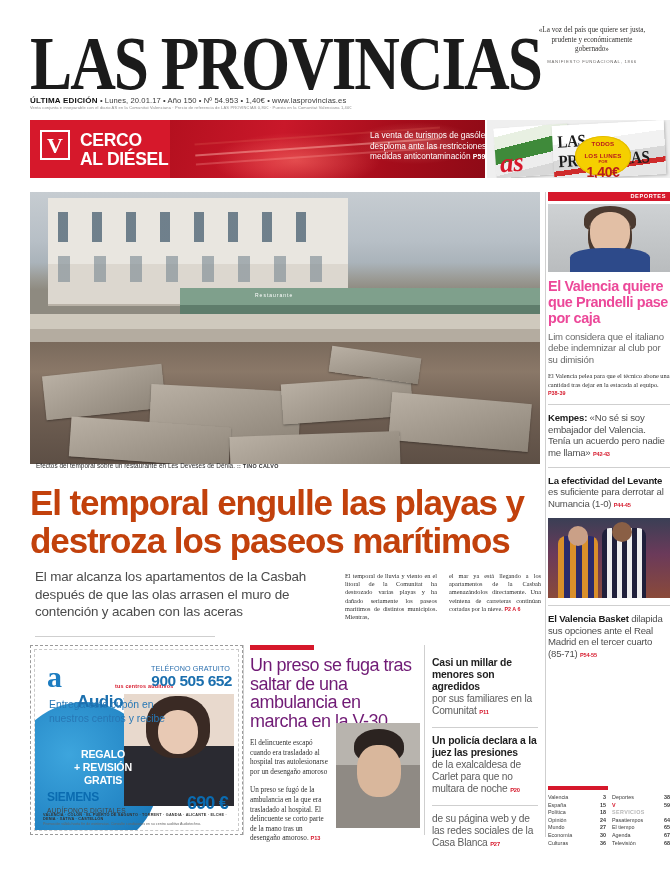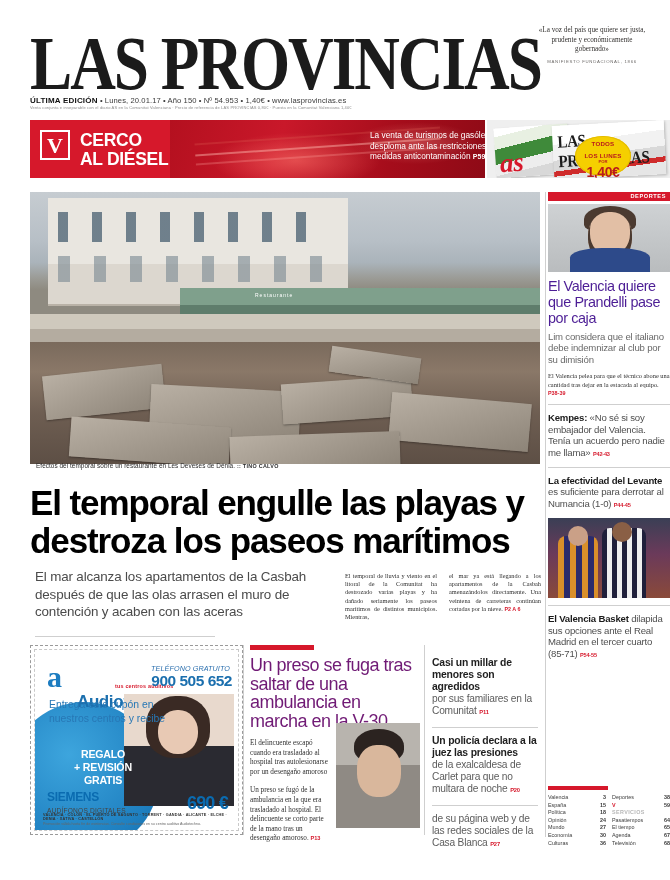--- a/index.html
+++ b/index.html
@@ -158,21 +158,21 @@
   }
   .hero-caption {
     position: absolute; left: 36px; top: 462px; font-size: 6.4px; color: #2b2b2b;
     background: rgba(255,255,255,.0); letter-spacing: .05px;
   }
   .hero-caption .credit { font-weight: bold; font-size: 5.4px; letter-spacing: .3px; }
 
   
   .head-main {
     position: absolute; left: 30px; top: 484px; width: 512px;
-    font-size: 35px; line-height: 38px; font-weight: bold; color: #000000;
+    font-size: 35px; line-height: 38px; font-weight: bold; color: #c2410c;
     letter-spacing: -1.1px;
   }
   .lead {
     position: absolute; left: 35px; top: 568px; width: 295px;
     font-size: 13.4px; line-height: 17.5px; color: #4b4b4b; letter-spacing: -.15px;
   }
   .lead-cols {
     position: absolute; left: 345px; top: 572px; width: 197px;
     display: flex; gap: 12px;
   }
@@ -197,21 +197,21 @@
     position:absolute; left:12px; top:12px; font-family:"Liberation Serif", serif;
     font-weight:bold; font-size:30px; color:#1c7cc0; line-height:30px;
   }
   .ad-logo-txt {
     position:absolute; left:42px; top:26px; font-size:17px; font-weight:bold; color:#1b6fae; letter-spacing:-.4px;margin-top:16px;
   }
   .ad-logo-txt em { font-style:normal; color:#6fb9e3; }
   .ad-logo-sub {
     position:absolute; left:80px; top:33px; font-size:5.4px; font-weight:bold; color:#d6182b; letter-spacing:.2px;
   }
-  .ad-tel-label { position:absolute; right:8px; top:14px; font-size:7.2px; color:#2b6fae; letter-spacing:.1px;font-style:italic; }
+  .ad-tel-label { position:absolute; right:8px; top:14px; font-size:7.2px; color:#2b6fae; letter-spacing:.1px; }
   .ad-tel { position:absolute; right:6px; top:22px; font-size:15.5px; font-weight:bold; color:#1b6fae; letter-spacing:-.5px; }
   .ad-copy { position:absolute; left:14px; top:48px; width:120px; font-size:10.4px; line-height:13.5px; color:#2777b5; }
   .ad-gift { position:absolute; left:28px; top:98px; width:80px; color:#fff; text-align:center;
              font-size:10.6px; line-height:13px; font-weight:bold; letter-spacing:-.2px; }
   .ad-woman {
     position:absolute; right:4px; top:44px; width:110px; height:112px;
     background: linear-gradient(180deg,#e8d9cd 0 46%, #2a2a31 46% 100%);
   }
   .ad-woman::before{
     content:""; position:absolute; left:22px; top:2px; width:64px; height:62px; border-radius:46% 46% 42% 42%;
@@ -270,21 +270,21 @@
     width: 122px; height: 68px; margin-top: 3px; overflow: hidden;
     background: linear-gradient(180deg,#cfd2d4 0%, #b9bcbe 100%);
     position: relative;
   }
   .side-photo .face {
     position:absolute; left:40px; top:8px; width:44px; height:50px; border-radius:46%;
     background:#e2bfa5; box-shadow: 0 -5px 0 2px #4b3a30 inset;
   }
   .side-photo .hair { position:absolute; left:36px; top:2px; width:52px; height:26px; border-radius:50% 50% 30% 30%; background:#4b3a30; }
   .side-photo .torso { position:absolute; left:22px; bottom:0; width:80px; height:24px; background:#2d4a8a; border-radius:40% 40% 0 0; }
-  .side-h1 { margin-top: 6px; font-size: 14.4px; line-height: 16px; font-weight: normal; color: #4c1d95; letter-spacing:-.4px; }
+  .side-h1 { margin-top: 6px; font-size: 14.4px; line-height: 16px; font-weight: bold; color: #ec4899; letter-spacing:-.4px; }
   .side-sub { margin-top: 5px; font-size: 9.6px; line-height: 11.4px; color: #6a6a6a; letter-spacing:-.2px; }
   .side-body { margin-top: 7px; font-family:"Liberation Serif", serif; font-size: 6.4px; line-height: 8.4px; color: #2f2f2f; }
   .side-body .ref { font-family:"Liberation Sans",sans-serif; font-weight:bold; color:#d6182b; font-size:5.4px; }
   .side-item { margin-top: 7px; font-size: 9.6px; line-height: 11.4px; color: #4f4f4f; letter-spacing:-.2px; }
   .side-item b { color: #1b1b1b; }
   .side-item .ref { font-weight: bold; color: #d6182b; font-size: 5.6px; }
   .side-photo2 {
     width: 122px; height: 80px; margin-top: 7px; overflow:hidden; position:relative;
     background: linear-gradient(180deg,#3a3f55 0%, #6b3a5a 45%, #8a4a3a 100%);
   }

